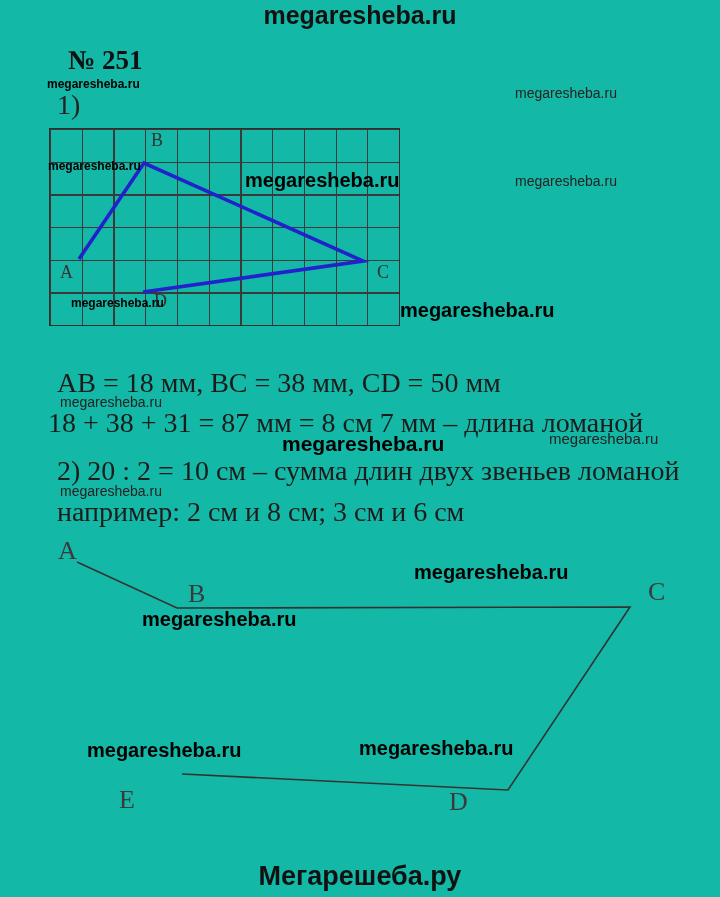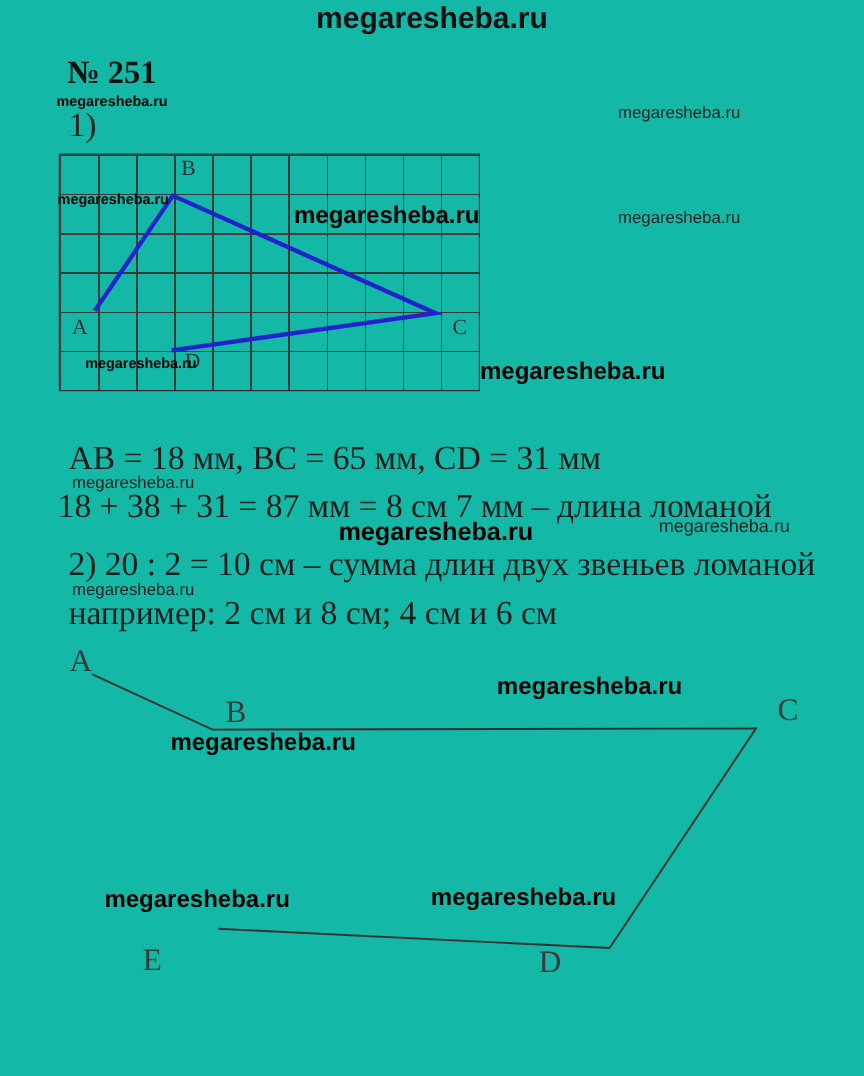--- a/index.html
+++ b/index.html
@@ -9,21 +9,21 @@
   }
   .abs { position:absolute; }
   .site-title {
     left:0; top:1px; width:720px; text-align:center;
     font:bold 25px "Liberation Sans", sans-serif; color:#111;
   }
   .footer-title {
     left:0; top:861px; width:720px; text-align:center;
     font:bold 27px "Liberation Sans", sans-serif; color:#111;
   }
-  .ex-number { font:bold 27px "Liberation Serif", serif; color:#111; }
+  .ex-number { font:bold 27px "Liberation Serif", serif; color:#111;margin-left:12px; }
   .part-label { font:28px "Liberation Serif", serif; color:#222; }
   .serif-line {
     font:28px "Liberation Serif", serif; color:#1c1c1c; white-space:nowrap;
   }
   .wm-bold-lg { font:bold 20px "Liberation Sans", sans-serif; color:#000; white-space:nowrap; }
   .wm-bold-sm { font:bold 12px "Liberation Sans", sans-serif; color:#000; white-space:nowrap; }
   .wm-norm    { font:14px "Liberation Sans", sans-serif; color:#222; white-space:nowrap; }
   .wm-norm-md { font:15px "Liberation Sans", sans-serif; color:#222; white-space:nowrap; }
   .grid-box {
     left:49px; top:128px; width:349px; height:196px;
@@ -61,38 +61,39 @@
   <div class="abs vlabel1" style="left:151px; top:130px;">B</div>
   <div class="abs vlabel1" style="left:60px; top:262px;">A</div>
   <div class="abs vlabel1" style="left:377px; top:262px;">C</div>
   <div class="abs vlabel1" style="left:154px; top:291px;">D</div>
 
   <div class="abs wm-bold-sm" style="left:48px; top:159px;">megaresheba.ru</div>
   <div class="abs wm-bold-lg" style="left:245px; top:169px;">megaresheba.ru</div>
   <div class="abs wm-bold-sm" style="left:71px; top:296px;">megaresheba.ru</div>
   <div class="abs wm-bold-lg" style="left:400px; top:299px;">megaresheba.ru</div>
 
-  <div class="abs serif-line" style="left:57px; top:367px;">AB = 18 мм, BC = 65 мм, CD = 31 мм</div>
+  <div class="abs serif-line" style="left:57px; top:367px;">AB = 18 мм, BC = 38 мм, CD = 50 мм</div>
   <div class="abs wm-norm" style="left:60px; top:394px;">megaresheba.ru</div>
   <div class="abs serif-line" style="left:48px; top:407px;">18 + 38 + 31 = 87 мм = 8 см 7 мм – длина ломаной</div>
   <div class="abs wm-bold-lg" style="left:282px; top:432px; font-size:21px;">megaresheba.ru</div>
   <div class="abs wm-norm-md" style="left:549px; top:430px;">megaresheba.ru</div>
   <div class="abs serif-line" style="left:57px; top:455px;text-align:center;">2) 20 : 2 = 10 см – сумма длин двух звеньев ломаной</div>
   <div class="abs wm-norm" style="left:60px; top:483px;">megaresheba.ru</div>
-  <div class="abs serif-line" style="left:57px; top:496px;">например: 2 см и 8 см; 4 см и 6 см</div>
+  <div class="abs serif-line" style="left:57px; top:496px;">например: 2 см и 8 см; 3 см и 6 см</div>
 
   <svg class="abs" style="left:40px; top:530px;" width="640" height="300" viewBox="0 0 640 300">
     <polyline points="37,32 137,78 590,77 468,260 142,244" fill="none" stroke-width="1.6" stroke-linejoin="miter" stroke="#333333"></polyline>
   </svg>
 
   <div class="abs vlabel2" style="left:58px; top:536px;">A</div>
   <div class="abs vlabel2" style="left:188px; top:579px;">B</div>
   <div class="abs vlabel2" style="left:648px; top:577px;">C</div>
   <div class="abs vlabel2" style="left:449px; top:787px;">D</div>
   <div class="abs vlabel2" style="left:119px; top:785px;">E</div>
 
   <div class="abs wm-bold-lg" style="left:142px; top:608px;">megaresheba.ru</div>
   <div class="abs wm-bold-lg" style="left:414px; top:561px;">megaresheba.ru</div>
   <div class="abs wm-bold-lg" style="left:87px; top:739px;">megaresheba.ru</div>
   <div class="abs wm-bold-lg" style="left:359px; top:737px;">megaresheba.ru</div>
 
+  <div class="abs footer-title">Мегарешеба.ру</div>
 
 </div>
 
 </body></html>

